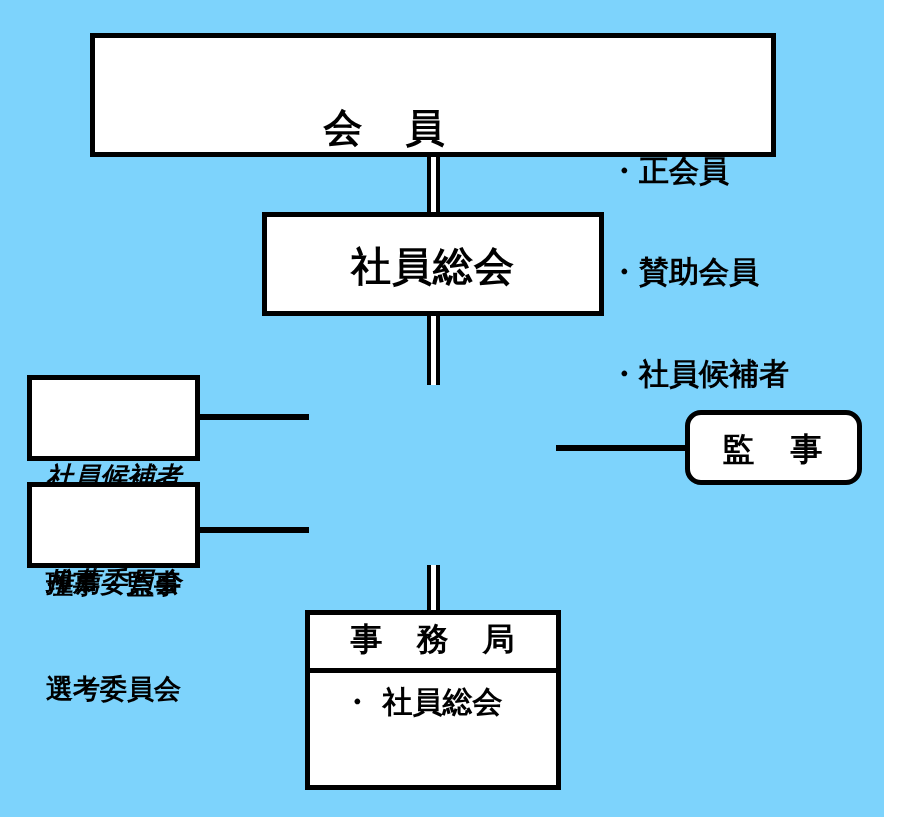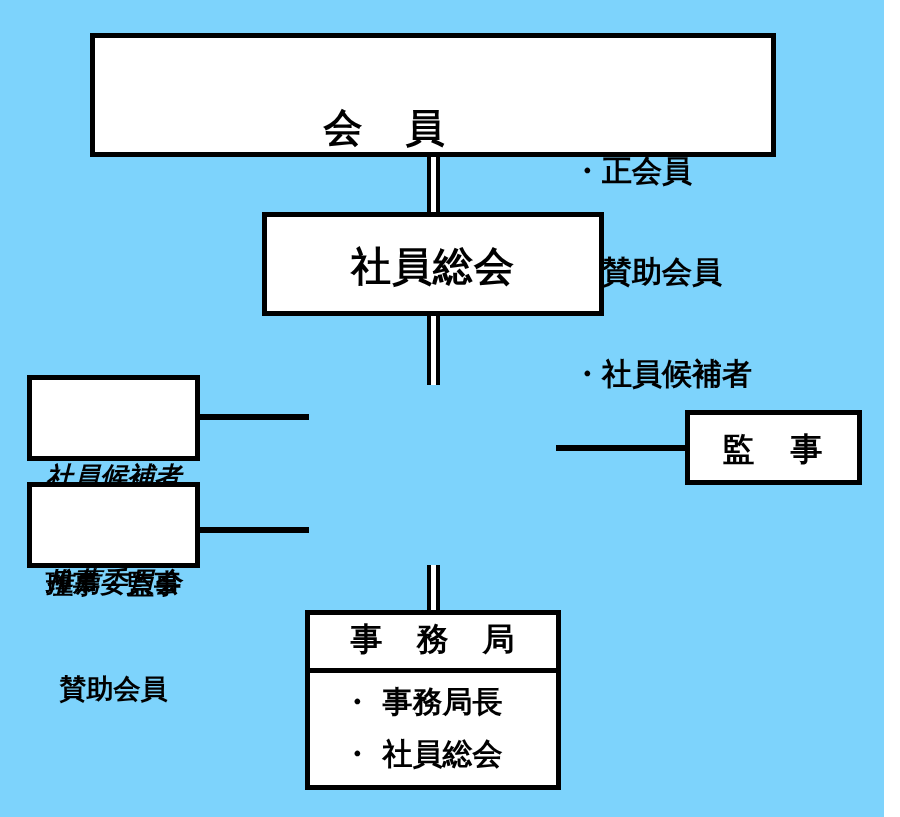--- a/index.html
+++ b/index.html
@@ -59,21 +59,21 @@
     text-align: center;
     font-size: 39px;
     letter-spacing: 2px;
   }
   #members-list {
     left: 477px; top: 48px;
     font-size: 30px;
     line-height: 1.13;
     font-weight: 700;
   }
-  #members-list .li { display: block; white-space: pre; }
+  #members-list .li { display: block; white-space: pre; margin-left: 37px; }
 
   
   #box-assembly { left: 262px; top: 212px; width: 342px; height: 104px; padding-left: 18px; }
   #assembly-title {
     left: 0; top: 28px; width: 100%;
     text-align: center;
     font-size: 40px;
     letter-spacing: 1px;
   }
 
@@ -91,21 +91,21 @@
   #box-committee-2 { left: 27px; top: 482px; width: 173px; height: 86px; }
   .committee-title {
     left: 0; top: 9px; width: 100%;
     text-align: center;
     font-size: 27px;
     line-height: 1.3;
   }
   .committee-title .ln { display: block; white-space: pre; }
 
   
-  #box-auditor { left: 685px; top: 410px; width: 177px; height: 75px; }
+  #box-auditor { left: 685px; top: 410px; width: 177px; height: 75px; border-radius: 16px; }
   #auditor-title {
     left: 0; top: 18px; width: 100%;
     text-align: center;
     font-size: 32px;
     letter-spacing: 2px;
   }
 
   
   #box-secretariat { left: 305px; top: 610px; width: 256px; height: 180px; }
   #secretariat-divider {
@@ -172,30 +172,29 @@
   <div class="box" id="box-committee-1">
     <div class="box-label committee-title">
       <span class="ln">社員候補者</span>
       <span class="ln">推薦委員会</span>
     </div>
   </div>
 
   <div class="box" id="box-committee-2">
     <div class="box-label committee-title">
       <span class="ln">理事・監事</span>
-      <span class="ln">賛助会員</span>
+      <span class="ln">選考委員会</span>
     </div>
   </div>
 
   <div class="box" id="box-auditor">
     <div class="box-label" id="auditor-title">監　事</div>
   </div>
 
   <div class="box" id="box-secretariat">
     <div class="box-label" id="secretariat-title">事　務　局</div>
     <div id="secretariat-divider"></div>
     <div id="secretariat-list">
-      <span class="li">・ 事務局長</span>
       <span class="li">・ 社員総会</span>
     </div>
   </div>
 
 </div>
 
 </body></html>

